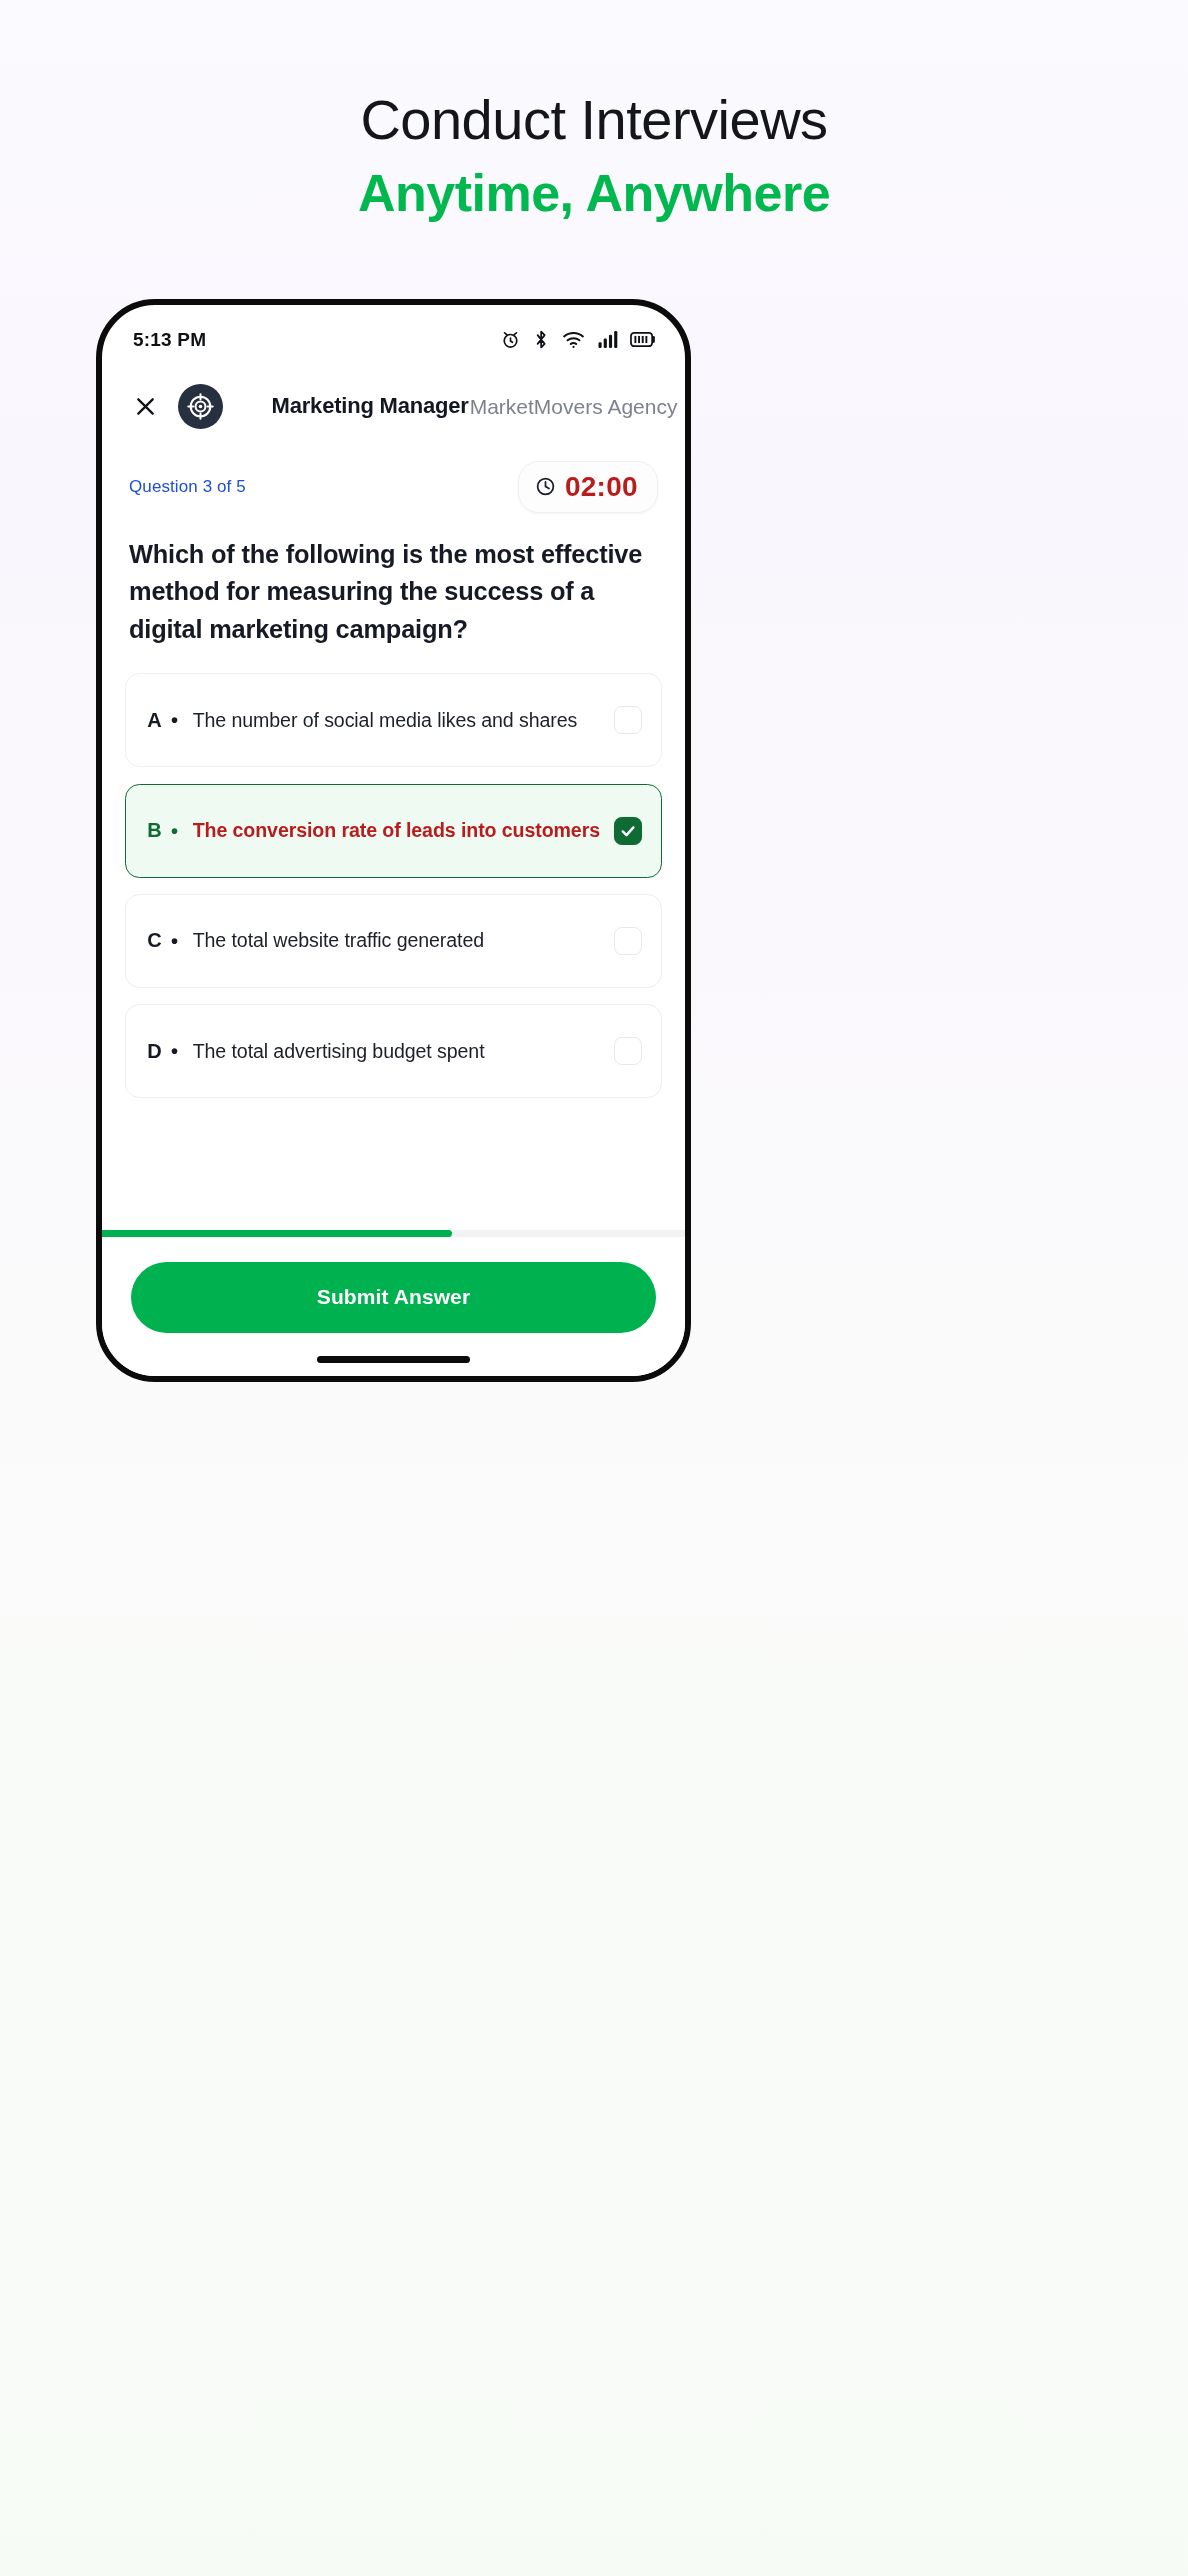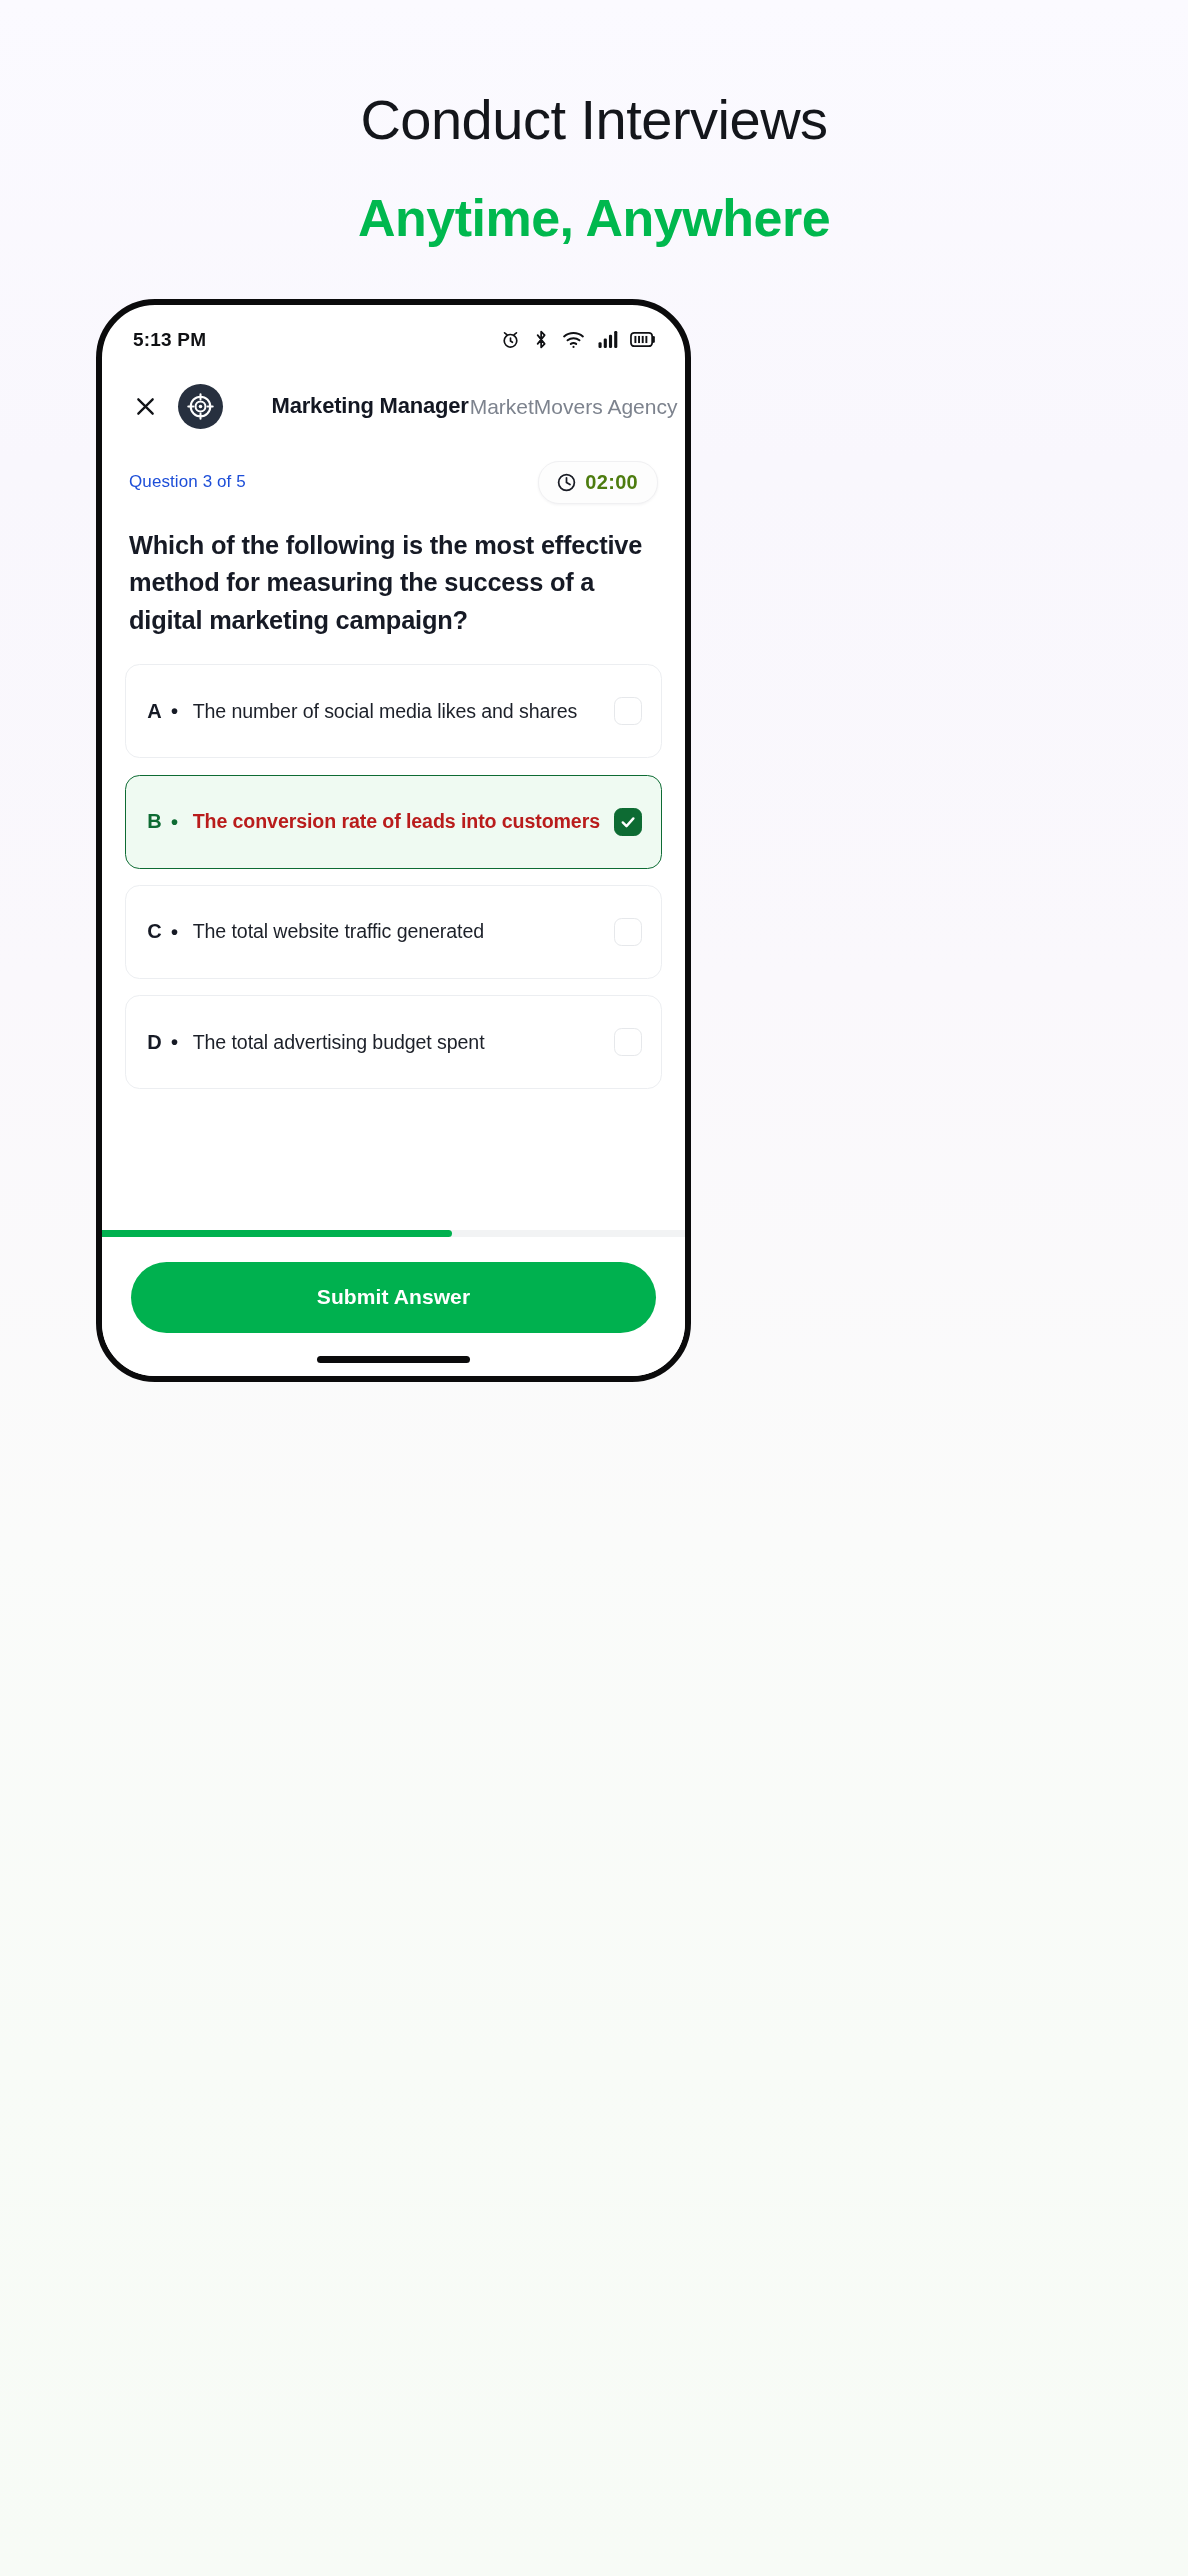--- a/index.html
+++ b/index.html
@@ -24,21 +24,21 @@
   .headline-wrap {
     position:absolute; top:88px; left:0; width:1188px;
     text-align:center;
   }
   .headline-1 {
     font-size:56px; line-height:1.16; font-weight:400;
     color:#14161b; letter-spacing:-0.5px;
   }
   .headline-2 {
     font-size:52px; line-height:1.18; font-weight:700;
-    color:#00b84e; letter-spacing:-0.5px; margin-top:35px;
+    color:#00b84e; letter-spacing:-0.5px; margin-top:10px;
   }
 
   
   .phone {
     position:absolute;
     left:96px; top:299px;
     width:595px; height:1083px;
     background:#ffffff;
     border:6.7px solid #0b0b0c;
     border-radius:59px;
@@ -91,21 +91,21 @@
   }
   .qcount { font-size:17px; color:#1d4ed8; letter-spacing:0.1px; }
   .timer-pill {
     display:flex; align-items:center; gap:8.6px;
     background:#fdfdfd;
     border:1px solid #f0f0f2;
     border-radius:21px;
     padding:8.6px 19px 8.6px 16.3px;
     box-shadow:0 1px 2.9px rgba(20,20,30,0.05);
   }
-  .timer-text { font-size:20px; font-weight:600; color:#4d7c0f; letter-spacing:0.3px;text-align:center; }
+  .timer-text { font-size:28px; font-weight:600; color:#b91c1c; letter-spacing:0.3px;text-align:center; }
 
   
   .question {
     padding:23px 27px 0 27px;
     font-size:25.4px; line-height:1.48;
     font-weight:600; color:#161a25; letter-spacing:-0.2px;
   }
 
   
   .options { padding:25px 23px 0 23px; display:flex; flex-direction:column; gap:16.3px; }

